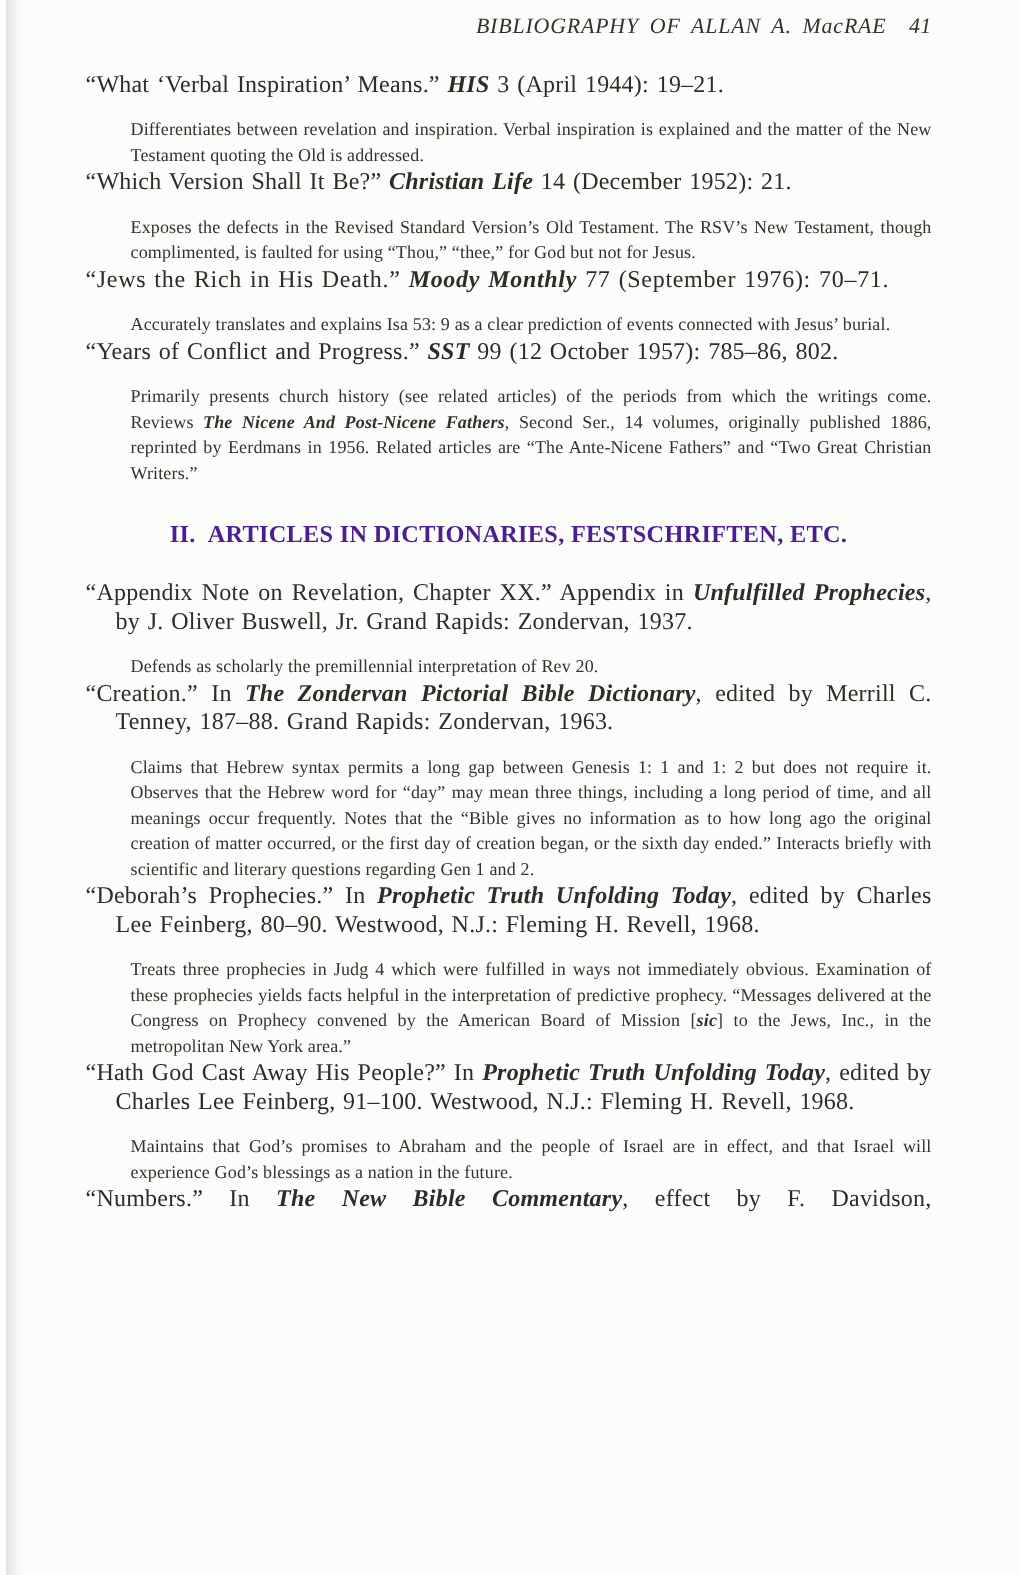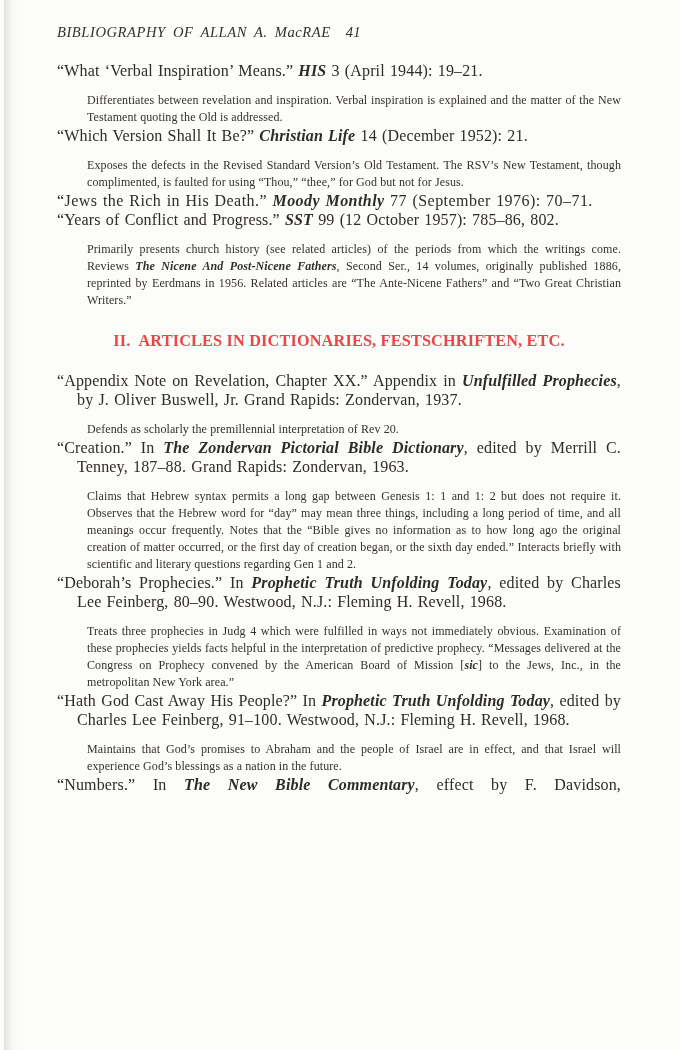--- a/index.html
+++ b/index.html
@@ -24,21 +24,22 @@
     background: linear-gradient(to right, rgba(110,110,108,0.18), rgba(110,110,108,0.04) 55%, rgba(110,110,108,0));
     pointer-events: none;
   }
   .content {
     position: absolute;
     left: 57px;
     top: 0;
     width: 564px;
   }
   .running-head {
-    padding-top: 24px;
+    padding-top: 10px;
+    text-align: right;
     font-style: italic;
     font-size: 14.6px;
     line-height: 17px;
     letter-spacing: 0.55px;
     word-spacing: 3px;
     color: #33312d;
   }
   .running-head .page-num {
     margin-left: 15px;
     letter-spacing: 0.2px;
@@ -71,21 +72,21 @@
     color: #33312d;
   }
   .section-heading {
     margin-top: 22px;
     margin-bottom: 10px;
     text-align: center;
     font-weight: bold;
     font-size: 16.2px;
     line-height: 20px;
     letter-spacing: 0.2px;
-    color: #ef4444;
+    color: #4c1d95;
   }
   .section-heading .heading-num {
     margin-right: 8px;
   }
   i { font-style: italic; font-weight: bold; }
 </style>
 </head>
 <body>
 
 <div class="scan-edge"></div>
@@ -98,20 +99,21 @@
 
   <div class="entries">
 
     <div class="entry"><span>“What ‘Verbal Inspiration’ Means.” </span><i>HIS</i><span> 3 (April 1944): 19–21.</span></div>
     <div class="annotation"><span>Differentiates between revelation and inspiration. Verbal inspiration is explained and the matter of the New Testament quoting the Old is addressed.</span></div>
 
     <div class="entry"><span>“Which Version Shall It Be?” </span><i>Christian Life</i><span> 14 (December 1952): 21.</span></div>
     <div class="annotation"><span>Exposes the defects in the Revised Standard Version’s Old Testament. The RSV’s New Testament, though complimented, is faulted for using “Thou,” “thee,” for God but not for Jesus.</span></div>
 
     <div class="entry wrap-early"><span>“Jews the Rich in His Death.” </span><i>Moody Monthly</i><span> 77 (September 1976): 70–71.</span></div>
+    <div class="annotation"><span>Accurately translates and explains Isa 53: 9 as a clear prediction of events connected with Jesus’ burial.</span></div>
 
     <div class="entry"><span>“Years of Conflict and Progress.” </span><i>SST</i><span> 99 (12 October 1957): 785–86, 802.</span></div>
     <div class="annotation"><span>Primarily presents church history (see related articles) of the periods from which the writings come. Reviews </span><i>The Nicene And Post-Nicene Fathers</i><span>, Second Ser., 14 volumes, originally published 1886, reprinted by Eerdmans in 1956. Related articles are “The Ante-Nicene Fathers” and “Two Great Christian Writers.”</span></div>
 
   </div>
 
   <div class="section-heading">
     <span class="heading-num">II.</span><span>ARTICLES IN DICTIONARIES, FESTSCHRIFTEN, ETC.</span>
   </div>
 

